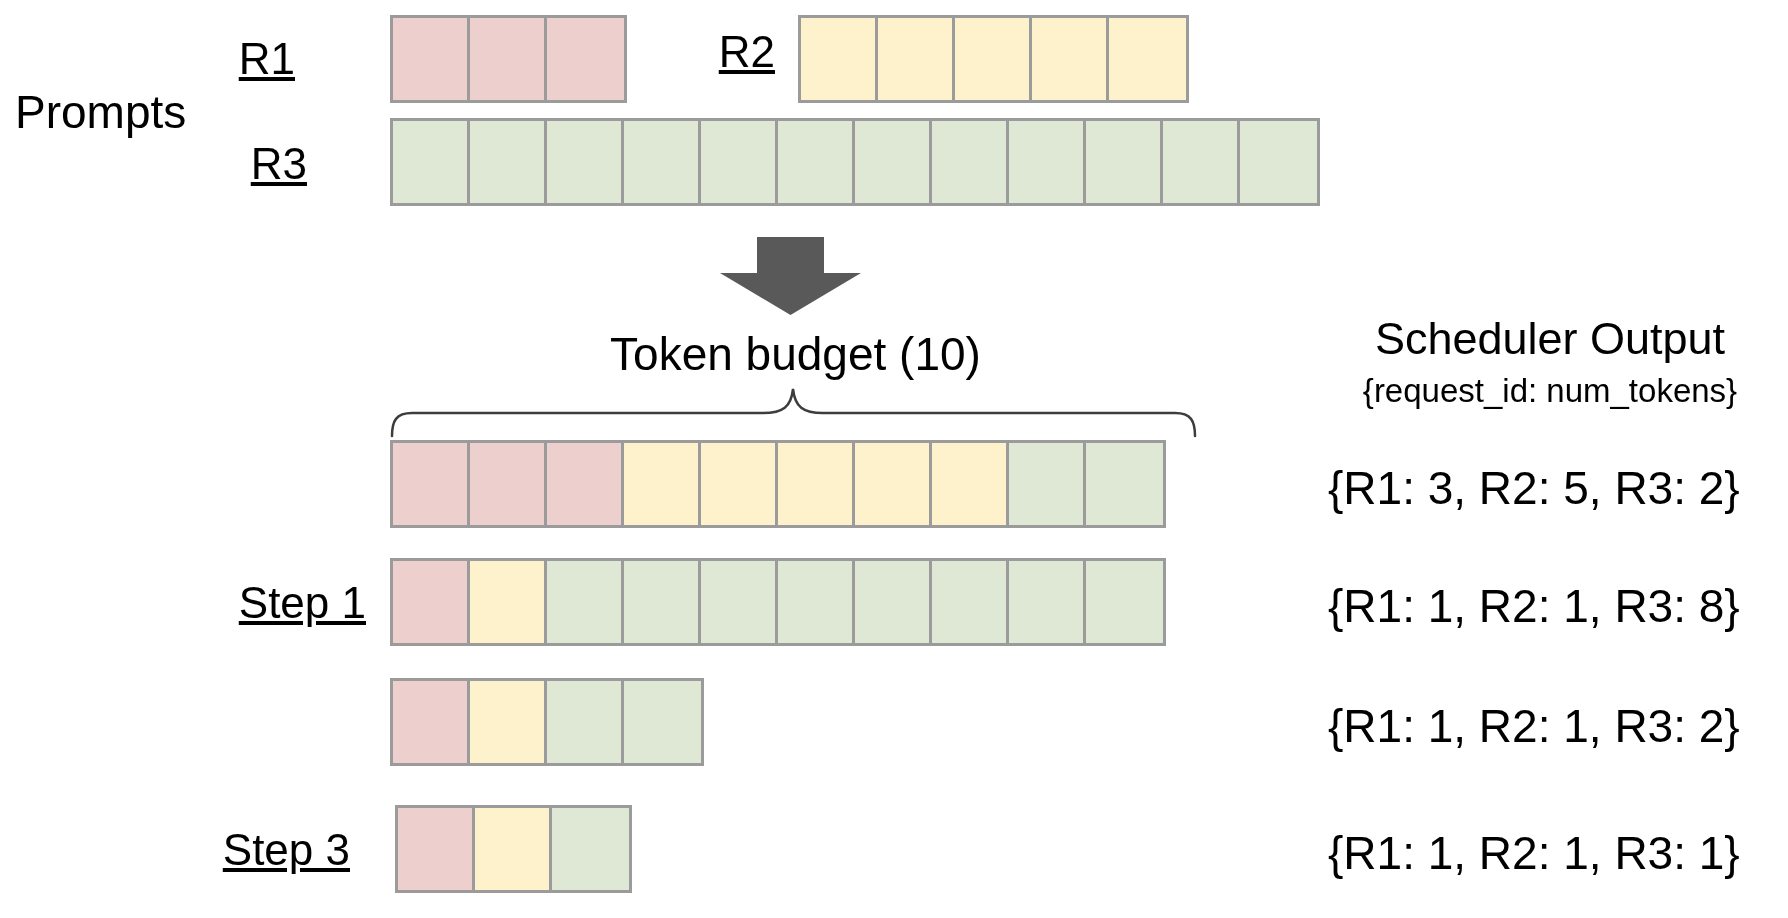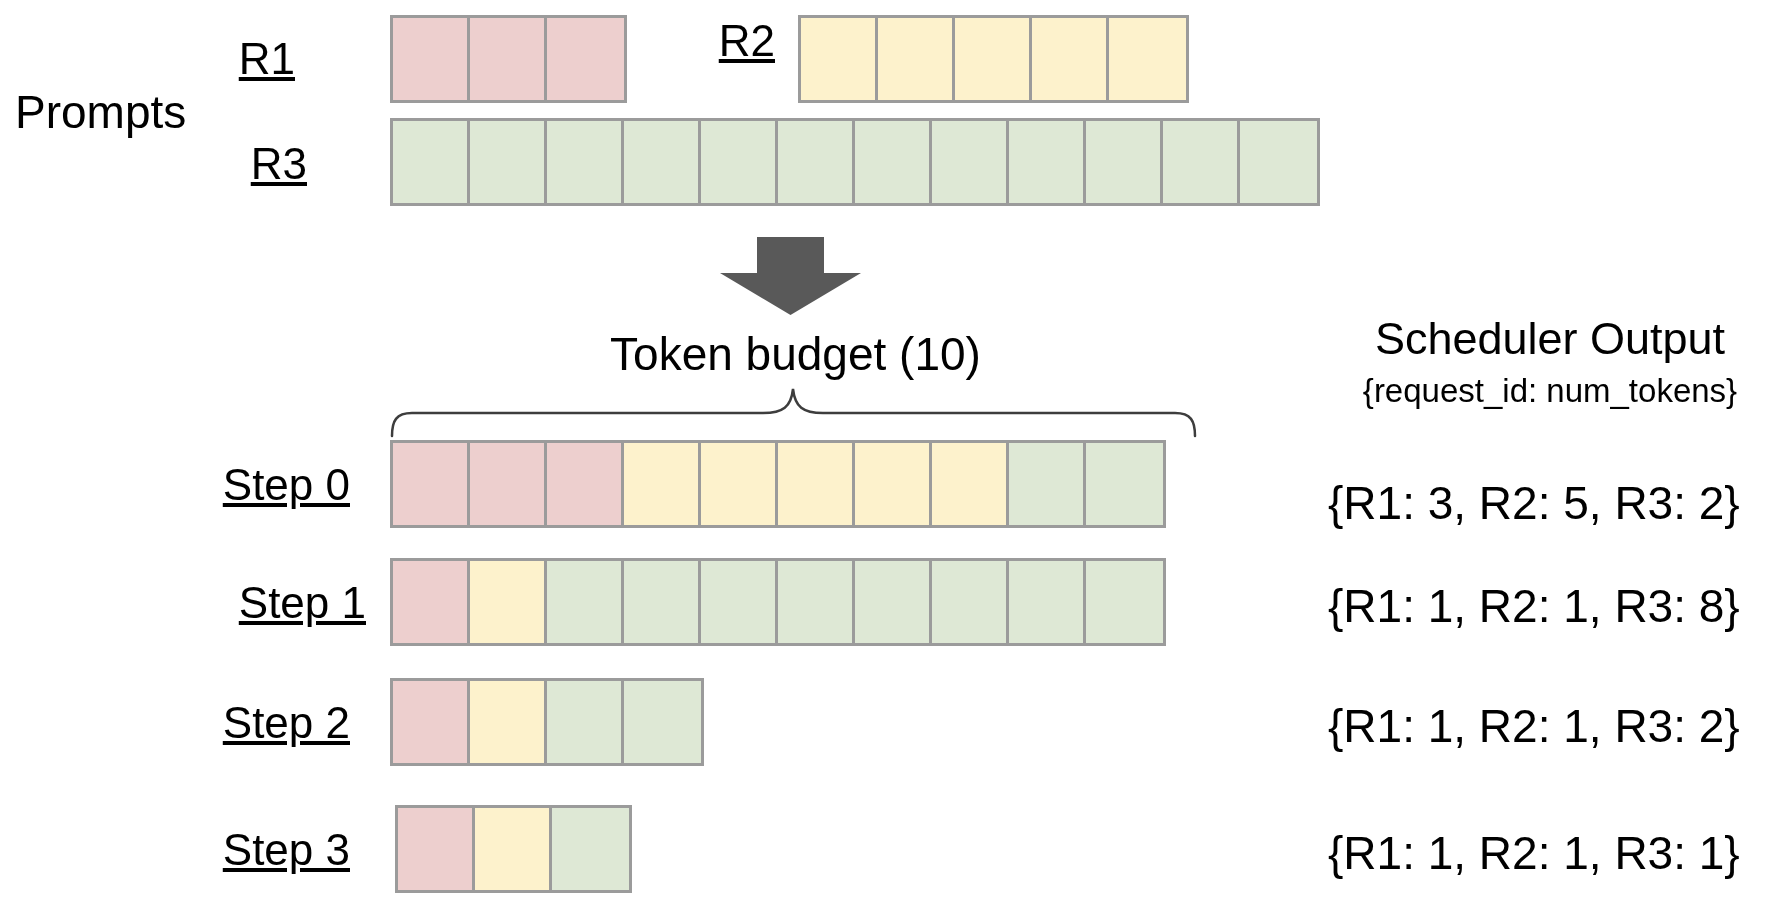--- a/index.html
+++ b/index.html
@@ -25,21 +25,21 @@
 
   <div class="abs big" style="left:15px; top:86px; width:190px;">Prompts</div>
 
   <div class="abs lbl right" style="left:170px; top:34px; width:125px;">R1</div>
   <div class="trow" style="left:390px; top:15px;">
       <div class="tcell" style="background: rgb(237, 207, 206);"></div>
       <div class="tcell" style="background: rgb(237, 207, 206);"></div>
       <div class="tcell" style="background: rgb(237, 207, 206);"></div>
     </div>
 
-  <div class="abs lbl right" style="left:650px; top:16px; width:125px;">R2</div>
+  <div class="abs lbl right" style="left:650px; top:27px; width:125px;">R2</div>
   <div class="trow" style="left:798px; top:15px;">
       <div class="tcell" style="background: rgb(253, 242, 204);"></div>
       <div class="tcell" style="background: rgb(253, 242, 204);"></div>
       <div class="tcell" style="background: rgb(253, 242, 204);"></div>
       <div class="tcell" style="background: rgb(253, 242, 204);"></div>
       <div class="tcell" style="background: rgb(253, 242, 204);"></div>
     </div>
 
   <div class="abs lbl right" style="left:182px; top:139px; width:125px;">R3</div>
   <div class="trow" style="left:390px; top:118px;">
@@ -62,51 +62,49 @@
   </svg>
 
   <div class="abs big center" style="left:593px; top:328px; width:405px;">Token budget (10)</div>
   <svg class="abs" style="left:390px; top:383px;" width="807" height="55" viewBox="0 0 807 55">
     <path d="M 2 53 C 2 38, 6 30, 22 30 L 373 30 C 393 30, 401 24, 403 6 C 405 24, 413 30, 433 30 L 785 30 C 801 30, 805 38, 805 53" fill="none" stroke="#3d3d3d" stroke-width="2.5" stroke-linecap="round"></path>
   </svg>
 
   <div class="abs center" style="left:1330px; top:314px; width:440px; font-size:45px; line-height:50px; white-space:nowrap;">Scheduler Output</div>
   <div class="abs center subtitle" style="left:1330px; top:372px; width:440px;">{request_id: num_tokens}</div>
 
-  <div class="abs lbl right" style="left:180px; top:460px; width:170px;">Step 0</div>
   <div class="trow" style="left:390px; top:440px;">
       <div class="tcell" style="background: rgb(237, 207, 206);"></div>
       <div class="tcell" style="background: rgb(237, 207, 206);"></div>
       <div class="tcell" style="background: rgb(237, 207, 206);"></div>
       <div class="tcell" style="background: rgb(253, 242, 204);"></div>
       <div class="tcell" style="background: rgb(253, 242, 204);"></div>
       <div class="tcell" style="background: rgb(253, 242, 204);"></div>
       <div class="tcell" style="background: rgb(253, 242, 204);"></div>
       <div class="tcell" style="background: rgb(253, 242, 204);"></div>
       <div class="tcell" style="background: rgb(222, 232, 213);"></div>
       <div class="tcell" style="background: rgb(222, 232, 213);"></div>
     </div>
-  <div class="abs out" style="left:1328px; top:478px;">{R1: 3, R2: 5, R3: 2}</div>
+  <div class="abs out" style="left:1328px; top:463px;">{R1: 3, R2: 5, R3: 2}</div>
 
   <div class="abs lbl right" style="left:196px; top:578px; width:170px;">Step 1</div>
   <div class="trow" style="left:390px; top:558px;">
       <div class="tcell" style="background: rgb(237, 207, 206);"></div>
       <div class="tcell" style="background: rgb(253, 242, 204);"></div>
       <div class="tcell" style="background: rgb(222, 232, 213);"></div>
       <div class="tcell" style="background: rgb(222, 232, 213);"></div>
       <div class="tcell" style="background: rgb(222, 232, 213);"></div>
       <div class="tcell" style="background: rgb(222, 232, 213);"></div>
       <div class="tcell" style="background: rgb(222, 232, 213);"></div>
       <div class="tcell" style="background: rgb(222, 232, 213);"></div>
       <div class="tcell" style="background: rgb(222, 232, 213);"></div>
       <div class="tcell" style="background: rgb(222, 232, 213);"></div>
     </div>
   <div class="abs out" style="left:1328px; top:581px;">{R1: 1, R2: 1, R3: 8}</div>
 
-  <div class="abs lbl right" style="left:180px; top:698px; width:170px;">Step 2</div>
   <div class="trow" style="left:390px; top:678px;">
       <div class="tcell" style="background: rgb(237, 207, 206);"></div>
       <div class="tcell" style="background: rgb(253, 242, 204);"></div>
       <div class="tcell" style="background: rgb(222, 232, 213);"></div>
       <div class="tcell" style="background: rgb(222, 232, 213);"></div>
     </div>
   <div class="abs out" style="left:1328px; top:701px;">{R1: 1, R2: 1, R3: 2}</div>
 
   <div class="abs lbl right" style="left:180px; top:825px; width:170px;">Step 3</div>
   <div class="trow" style="left:395px; top:805px;">

